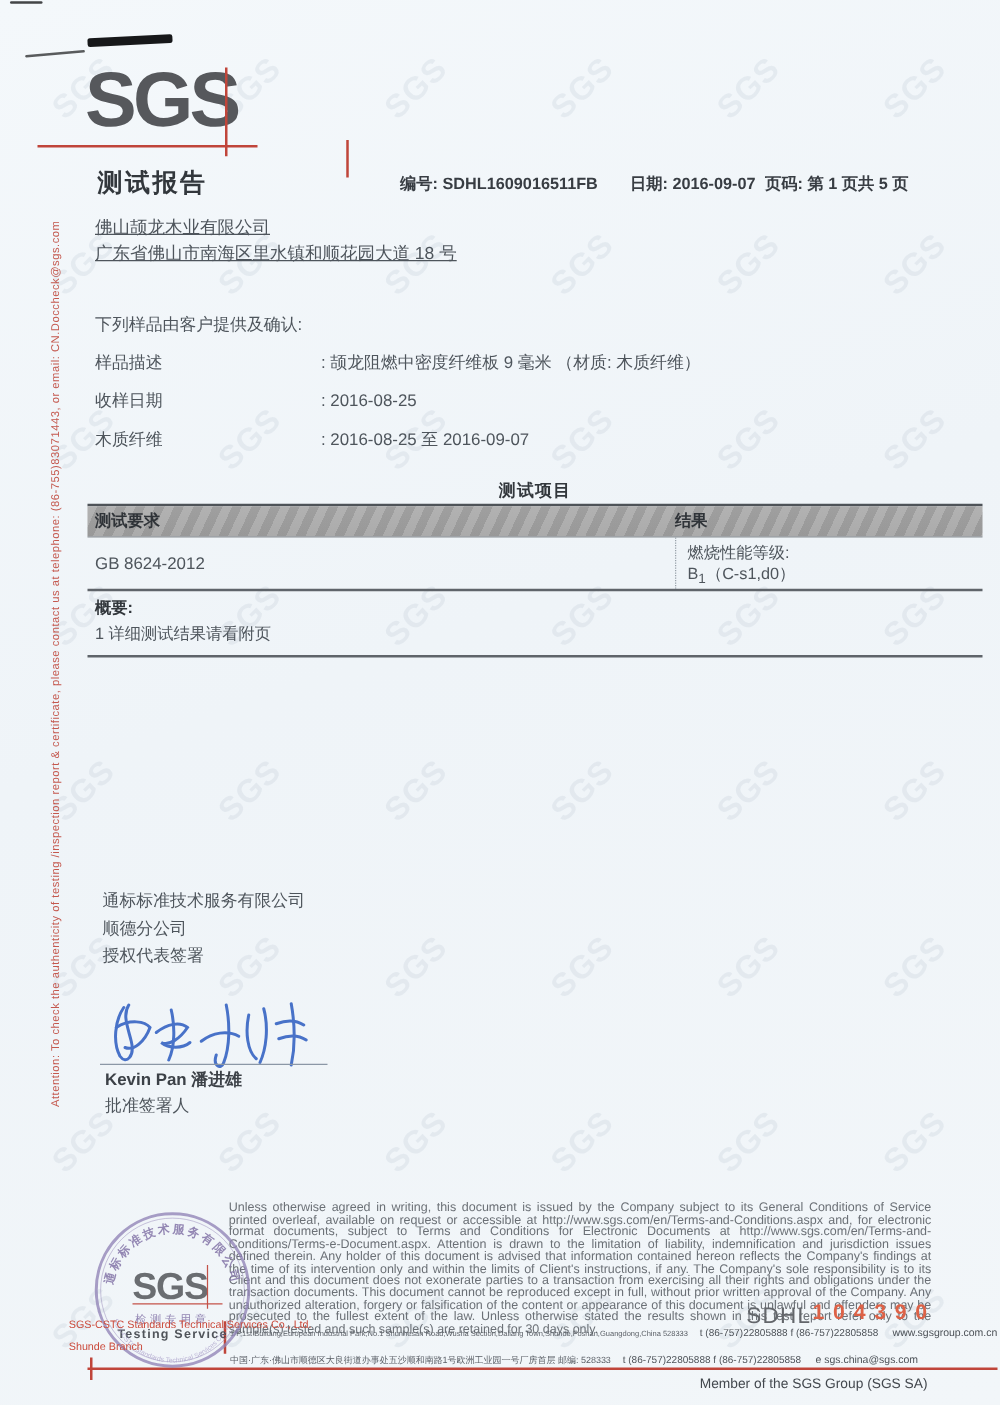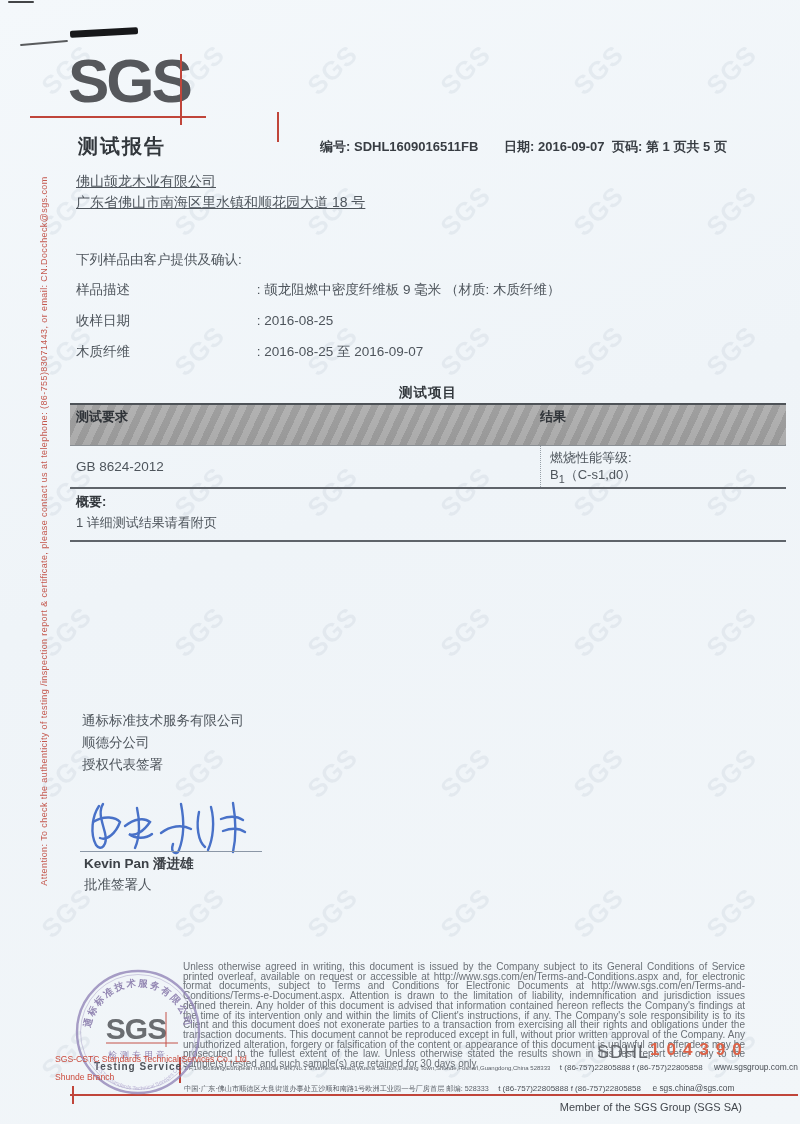--- a/index.html
+++ b/index.html
@@ -19,21 +19,21 @@
   .doc-title{font-size:20px;font-weight:bold;color:#32373c;letter-spacing:2px;}
   .meta{font-size:13px;font-weight:bold;color:#383d43;white-space:nowrap;}
   
   .client-line{font-size:14px;color:#4e555c;line-height:21px;text-decoration:underline;}
   .intro{font-size:13.5px;color:#4e555c;}
   .srow{position:absolute;left:76px;width:650px;font-size:13.5px;color:#4e555c;}
   .srow .lbl{display:inline-block;width:177px;}
   
   .tbl-title{font-size:13.5px;font-weight:bold;color:#32373c;text-align:center;letter-spacing:1px;}
   .tbl{position:absolute;left:70px;top:403px;width:716px;border-top:2px solid #4e5358;z-index:2;}
-  .t-head{height:40px;position:relative;
+  .t-head{height:24px;position:relative;
     background:repeating-linear-gradient(115deg,rgba(255,255,255,.10) 0 7px,rgba(0,0,0,.06) 7px 14px),linear-gradient(#a9a9a9,#a2a2a2);padding-left:28px;}
   .t-head span{position:absolute;top:0;line-height:24px;font-size:13px;font-weight:bold;color:#2f3338;}
   .t-row{position:relative;height:41px;border-top:1px solid #8a8f94;border-bottom:2px solid #5f646a;}
   .t-req{position:absolute;left:6px;top:0;line-height:41px;font-size:13.5px;color:#4e555c;}
   .t-res{position:absolute;left:470px;top:0;bottom:0;right:0;border-left:1px dotted #97a0a8;padding:3px 0 0 9px;}
   .t-res div{font-size:13px;color:#4e555c;line-height:17px;}
   .t-sum{padding:4px 0 9px 6px;border-bottom:2px solid #5f646a;}
   .t-sum .sum-lbl{font-size:13px;font-weight:bold;color:#32373c;line-height:17px;}
   .t-sum .sum-item{font-size:13px;color:#4e555c;line-height:17px;margin-top:4px;}
   

